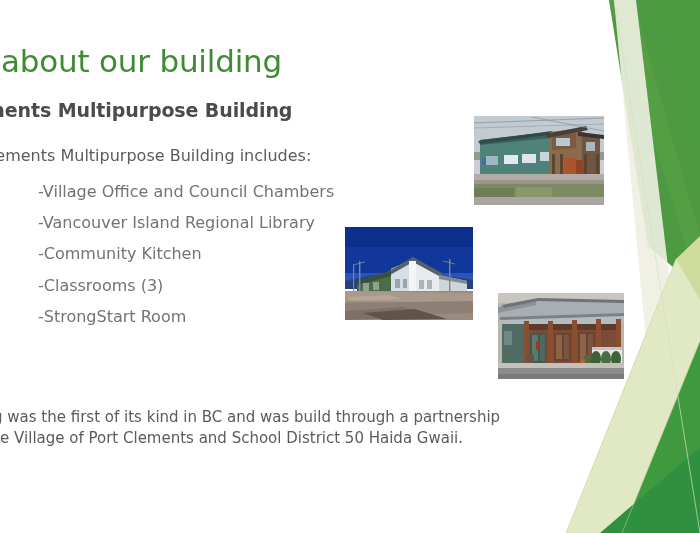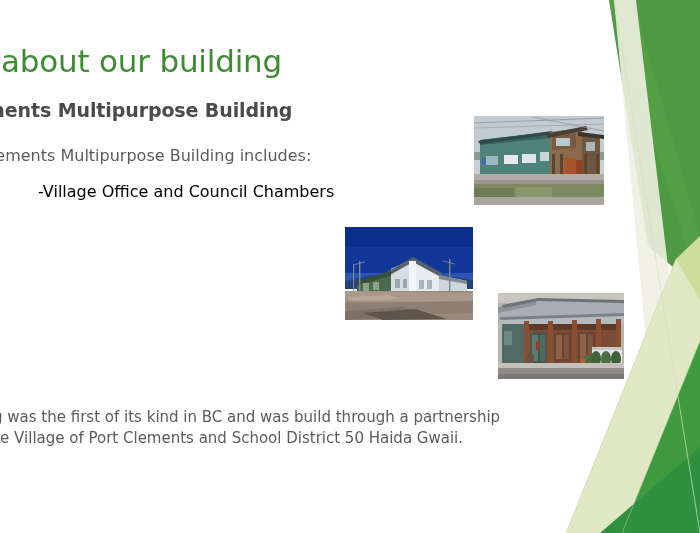--- a/index.html
+++ b/index.html
@@ -59,21 +59,21 @@
     position: absolute;
     left: 38px;
     top: 184px;
     width: 420px;
     margin: 0;
     padding: 0;
     list-style: none;
   }
   .bullets li {
     font-size: 16px;
-    color: #000000;
+    color: #737373;
     line-height: 1;
     margin-bottom: 15.2px;
     white-space: nowrap;
   }
   .closing {
     position: absolute;
     left: -48px;
     top: 407px;
     width: 680px;
     font-size: 15px;
@@ -123,20 +123,24 @@
   </div>
 
   <div class="title">tle about our building</div>
 
   <div class="subtitle">Clements Multipurpose Building</div>
 
   <div class="intro">ort Clements Multipurpose Building includes:</div>
 
   <ul class="bullets">
     <li>-Village Office and Council Chambers</li>
+    <li>-Vancouver Island Regional Library</li>
+    <li>-Community Kitchen</li>
+    <li>-Classrooms (3)</li>
+    <li>-StrongStart Room</li>
   </ul>
 
   <div class="closing">
     <span>uilding was the first of its kind in BC and was build through a partnership</span>
     <span>een the Village of Port Clements and School District 50 Haida Gwaii.</span>
   </div>
 
   <div class="photo" id="photo-multipurpose-exterior">
     <svg viewBox="0 0 134 93" preserveAspectRatio="none" xmlns="http://www.w3.org/2000/svg">
       <rect x="0" y="0" width="134" height="93" fill="#ffffff"></rect>

